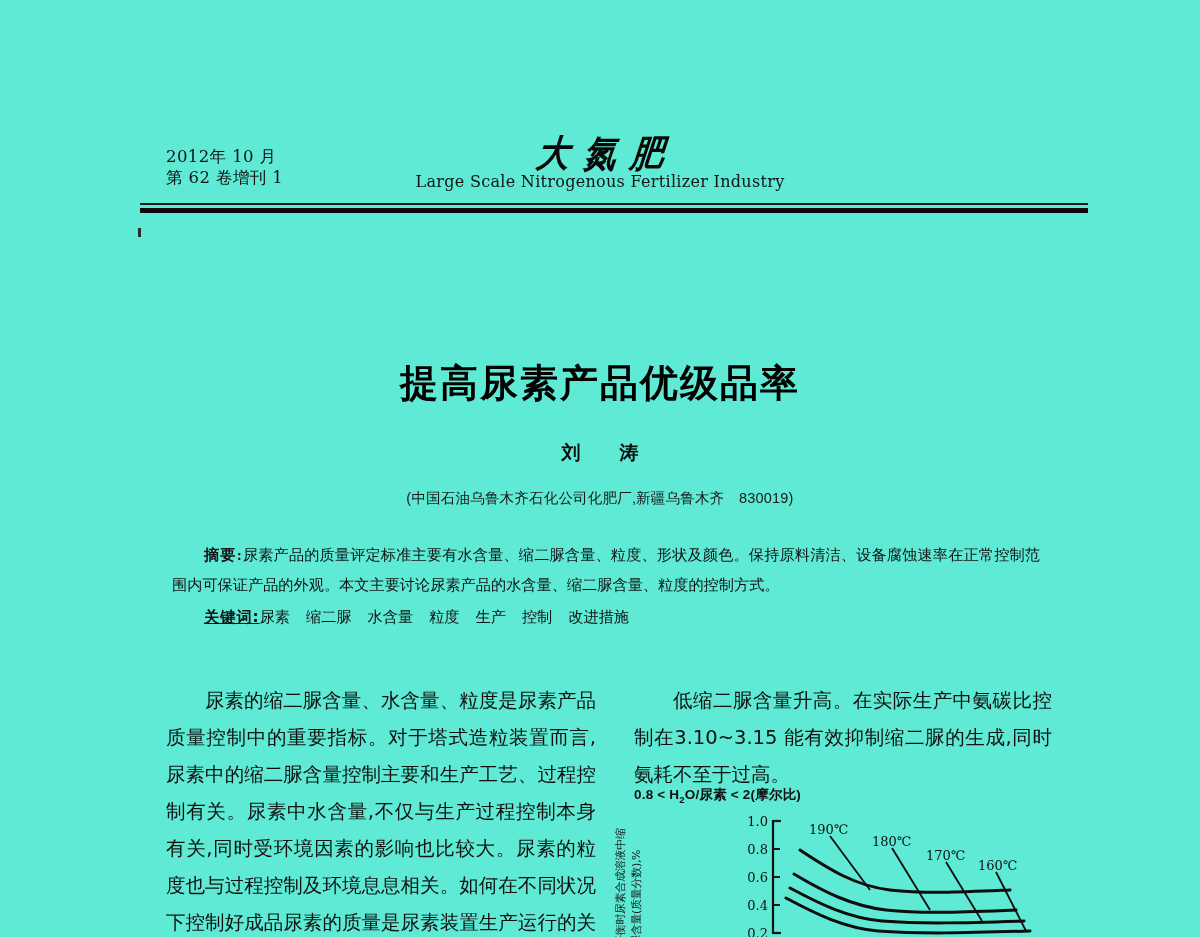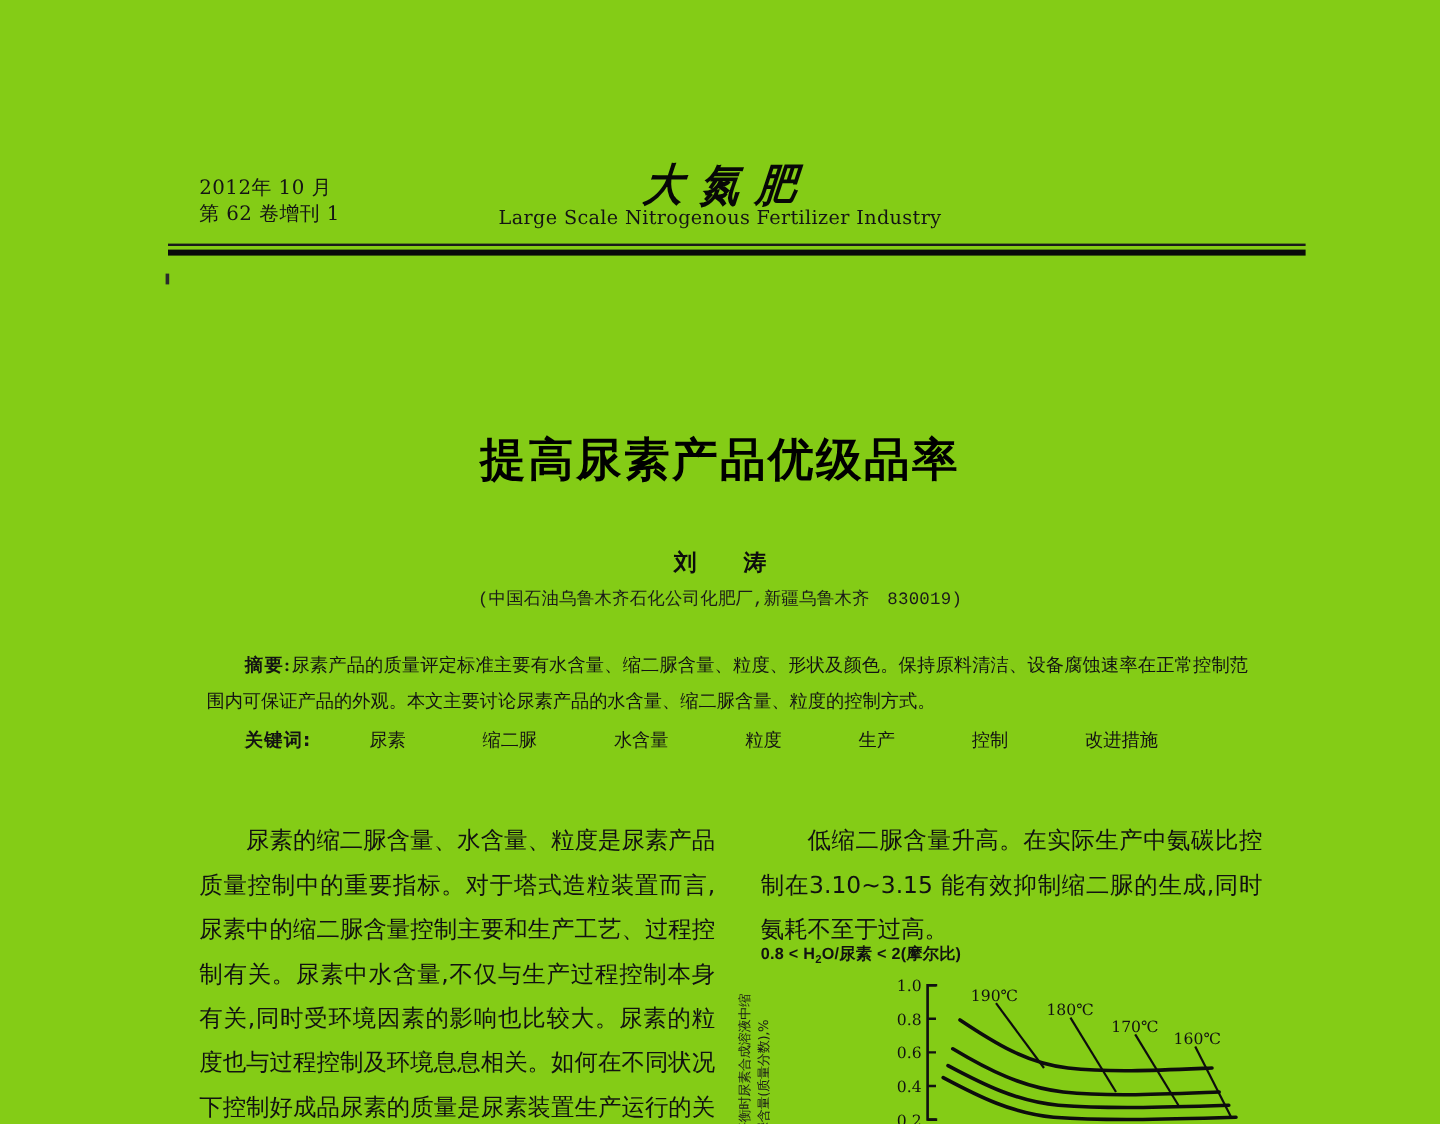--- a/index.html
+++ b/index.html
@@ -13,21 +13,21 @@
     position: relative;
     overflow: hidden;
     font-family: "DejaVu Sans", "Liberation Sans", sans-serif;
     color: #0b0b0b;
     -webkit-font-smoothing: none;
   }
 
   .page {
     position: absolute;
     inset: 0;
-    background: #84cc16;
+    background: #5eead4;
   }
 
   
   .masthead {
     position: absolute;
     left: 0; right: 0;
     top: 140px;
     height: 70px;
   }
   .mh-left {
@@ -114,35 +114,35 @@
     text-align: center;
     font-family: Liberation Sans, sans-serif;
     font-size: 38px;
     font-weight: 700;
     letter-spacing: 2px;
     color: #000;
   }
   .author {
     position: absolute;
     left: 0; right: 0;
-    top: 456px;
+    top: 440px;
     text-align: center;
     font-family: "DejaVu Sans", "Liberation Sans", sans-serif;
     font-size: 19px;
     font-weight: 700;
     letter-spacing: 10px;
     color: #0d0d0d;
     text-indent: 10px;
   }
   .affil {
     position: absolute;
     left: 0; right: 0;
     top: 489px;
     text-align: center;
-    font-family: Liberation Mono, monospace;
+    font-family: Liberation Sans, sans-serif;
     font-size: 14.5px;
     letter-spacing: 0.2px;
     color: #1a1a1a;
   }
 
   
   .abstract {
     position: absolute;
     left: 172px;
     width: 868px;
@@ -159,22 +159,22 @@
     position: absolute;
     left: 172px;
     width: 868px;
     top: 603px;
     font-family: "DejaVu Sans", "Liberation Sans", sans-serif;
     font-size: 15.2px;
     line-height: 28px;
     color: #131313;
     text-indent: 32px;
   }
-  .keywords .lead { font-weight: 700; letter-spacing: 1px; }
-  .kw { margin-right: 16px; margin-left: 48px; }
+  .keywords .lead { font-weight: 700; letter-spacing: 1px; text-decoration: underline; }
+  .kw { margin-right: 16px; }
 
   
   .col {
     position: absolute;
     top: 682px;
     font-family: "DejaVu Sans", "Liberation Sans", sans-serif;
     font-size: 19.5px;
     line-height: 37px;
     color: #111;
     text-align: justify;

